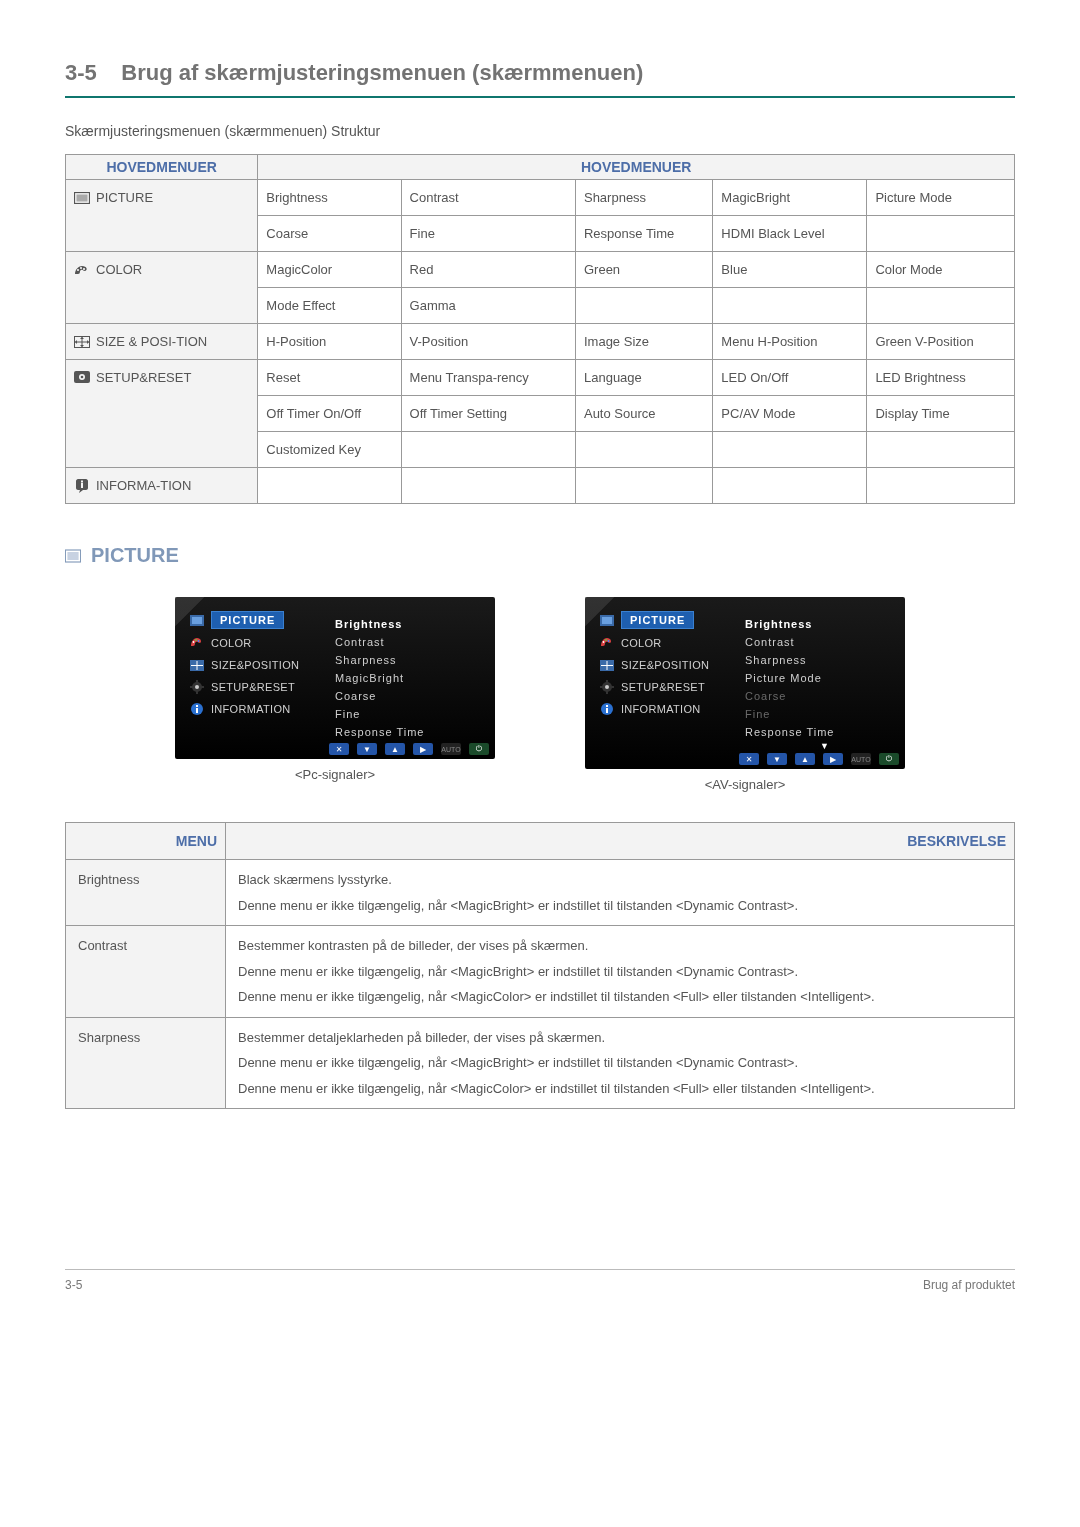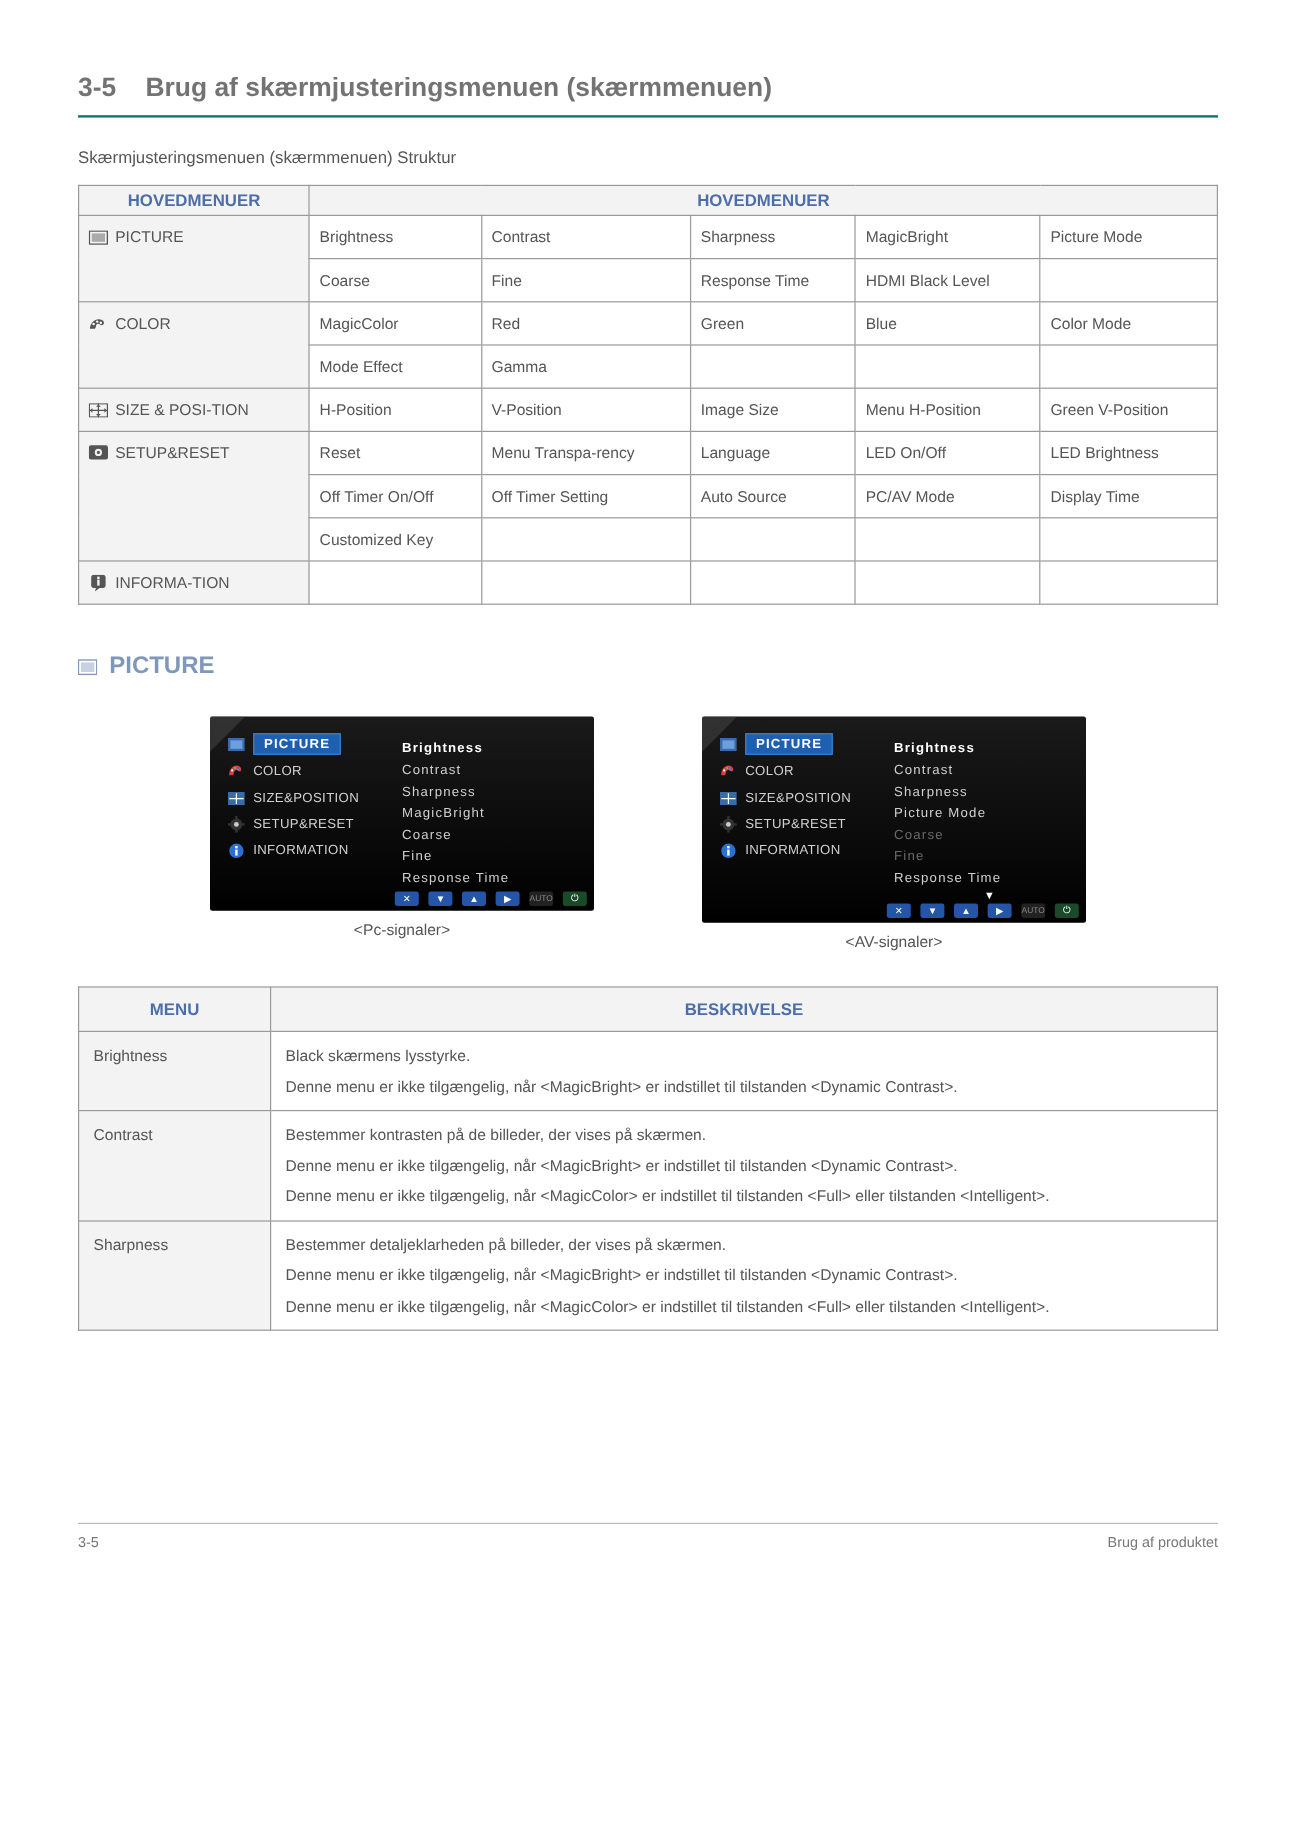--- a/index.html
+++ b/index.html
@@ -175,21 +175,21 @@
   border-collapse: collapse;
   margin-top: 30px;
 }
 table.desc th {
   background: #f3f3f3;
   color: #4d6ea8;
   font-weight: bold;
   font-size: 14px;
   padding: 10px 8px;
   border: 1px solid #999;
-  text-align: center;
+  text-align: right;
 }
 table.desc td {
   border: 1px solid #999;
   padding: 10px 12px;
   font-size: 13px;
   color: #555;
   vertical-align: top;
   line-height: 1.5;
 }
 table.desc td.name {

